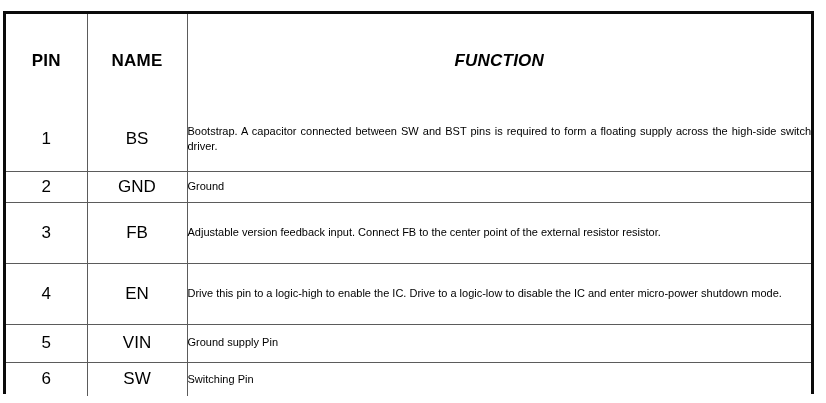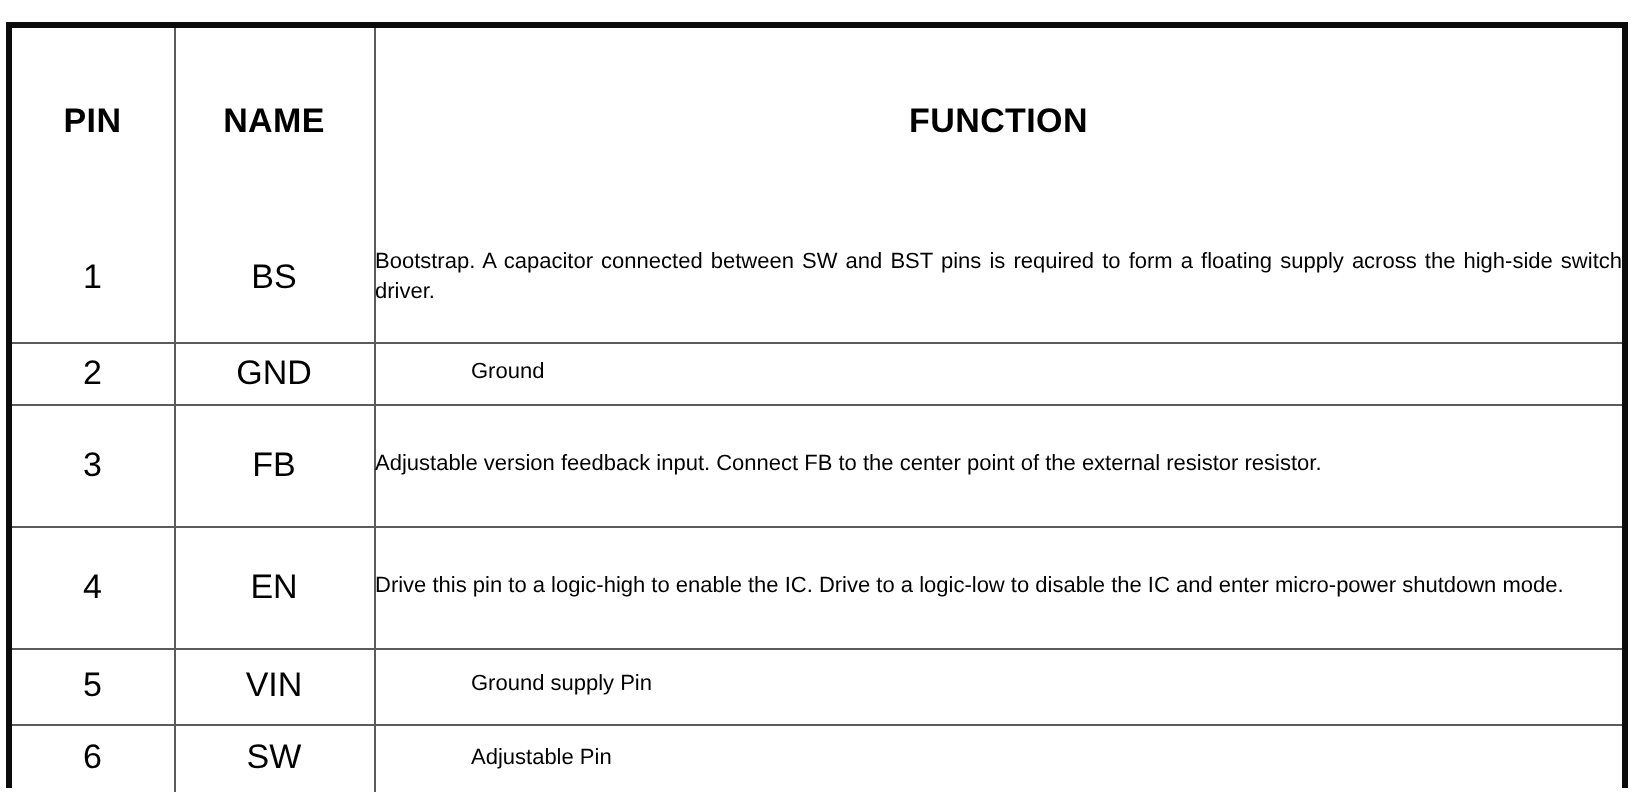--- a/index.html
+++ b/index.html
@@ -66,40 +66,40 @@
   .hdr-cell {
     text-align: center;
     font-weight: bold;
     font-size: 17px;
     letter-spacing: 0.2px;
     font-stretch: condensed;
     line-height: 1.1;
   }
   .hdr-cell.func {
     font-size: 17px;
+    font-style: italic;
   }
 
   
   .cell-center {
     text-align: center;
     font-size: 17px;
     line-height: 1.15;
   }
 
   .cell-func {
     text-align: justify;
     text-justify: inter-word;
     font-size: 11px;
     line-height: 1.38;
     padding: 3px 8px 3px 9px;
     hyphens: none;
   }
   .cell-func.single {
     text-align: left;
-    padding-left: 48px;
   }
 
   .r-tall  { height: 63px; }
   .r-short { height: 31px; }
   .r-mid   { height: 61px; }
   .r-p5    { height: 38px; }
   .r-p6    { height: 34px; }
 </style>
 </head>
 <body>
@@ -149,19 +149,19 @@
 
         <tr class="r-p5">
           <td class="cell-center">5</td>
           <td class="cell-center">VIN</td>
           <td class="cell-func single">Ground supply Pin</td>
         </tr>
 
         <tr class="r-p6">
           <td class="cell-center">6</td>
           <td class="cell-center">SW</td>
-          <td class="cell-func single">Adjustable Pin</td>
+          <td class="cell-func single">Switching Pin</td>
         </tr>
       </tbody>
     </table>
   </div>
 
 </div>
 
 </body></html>

